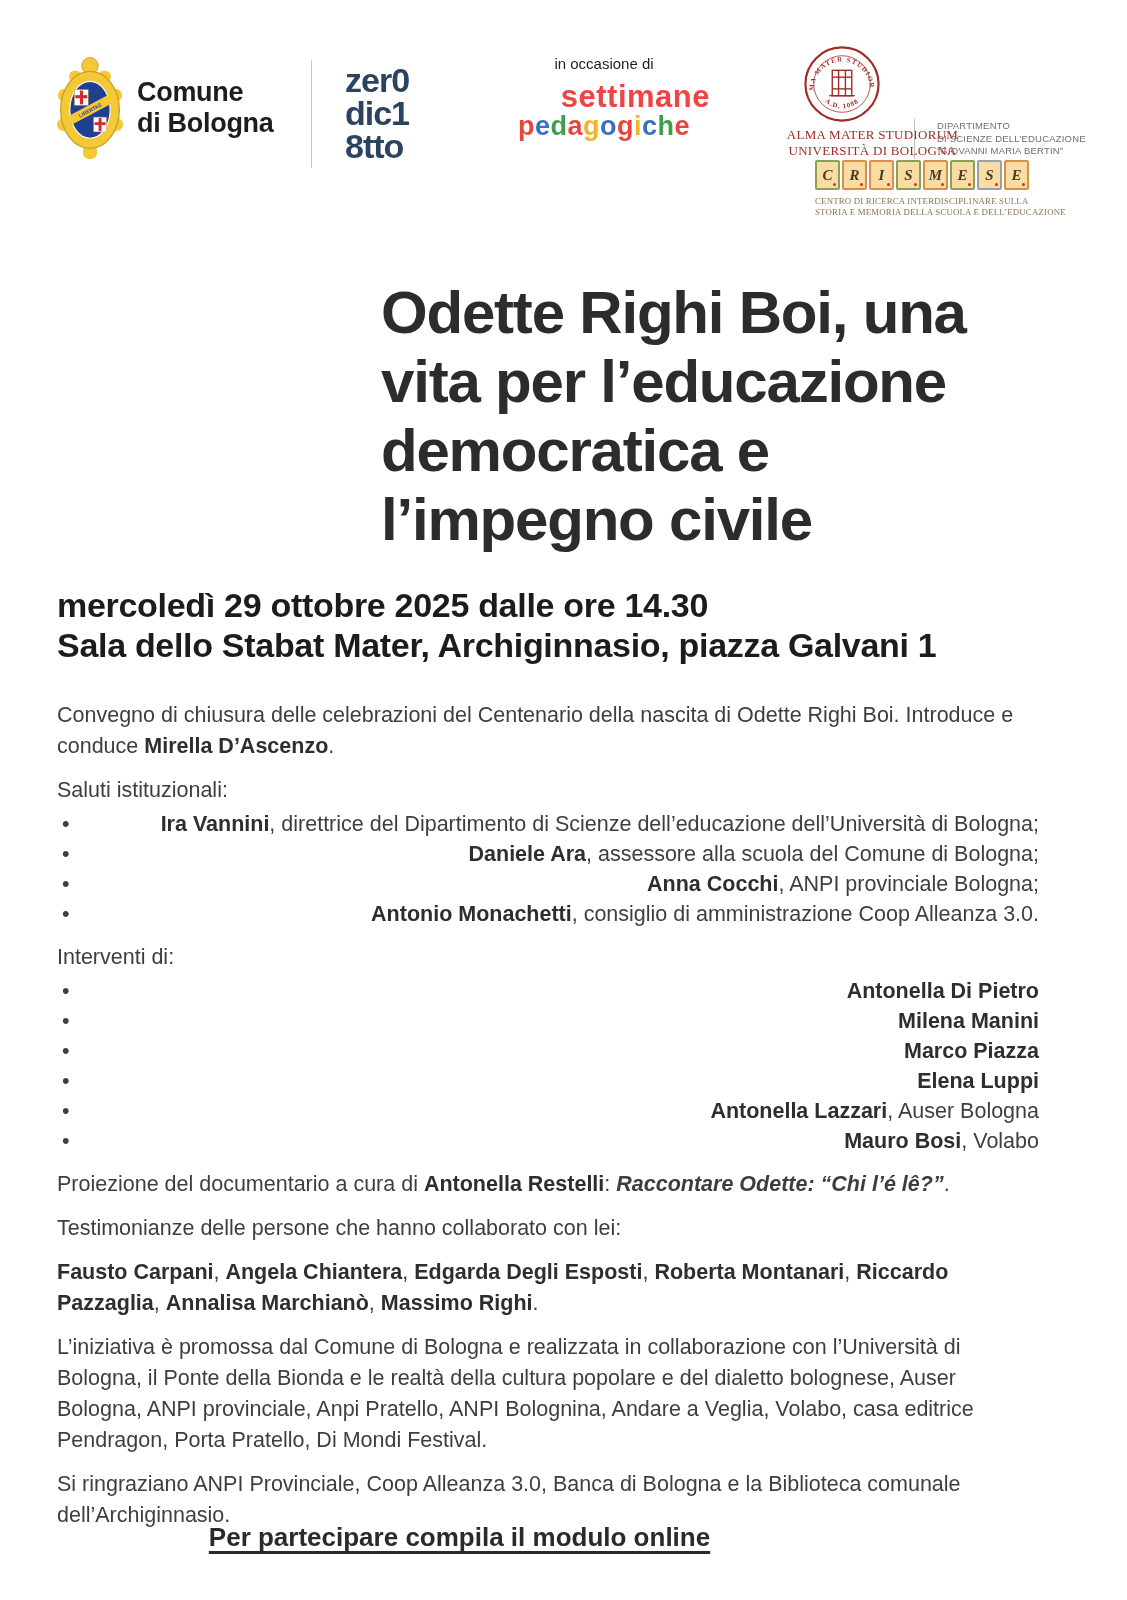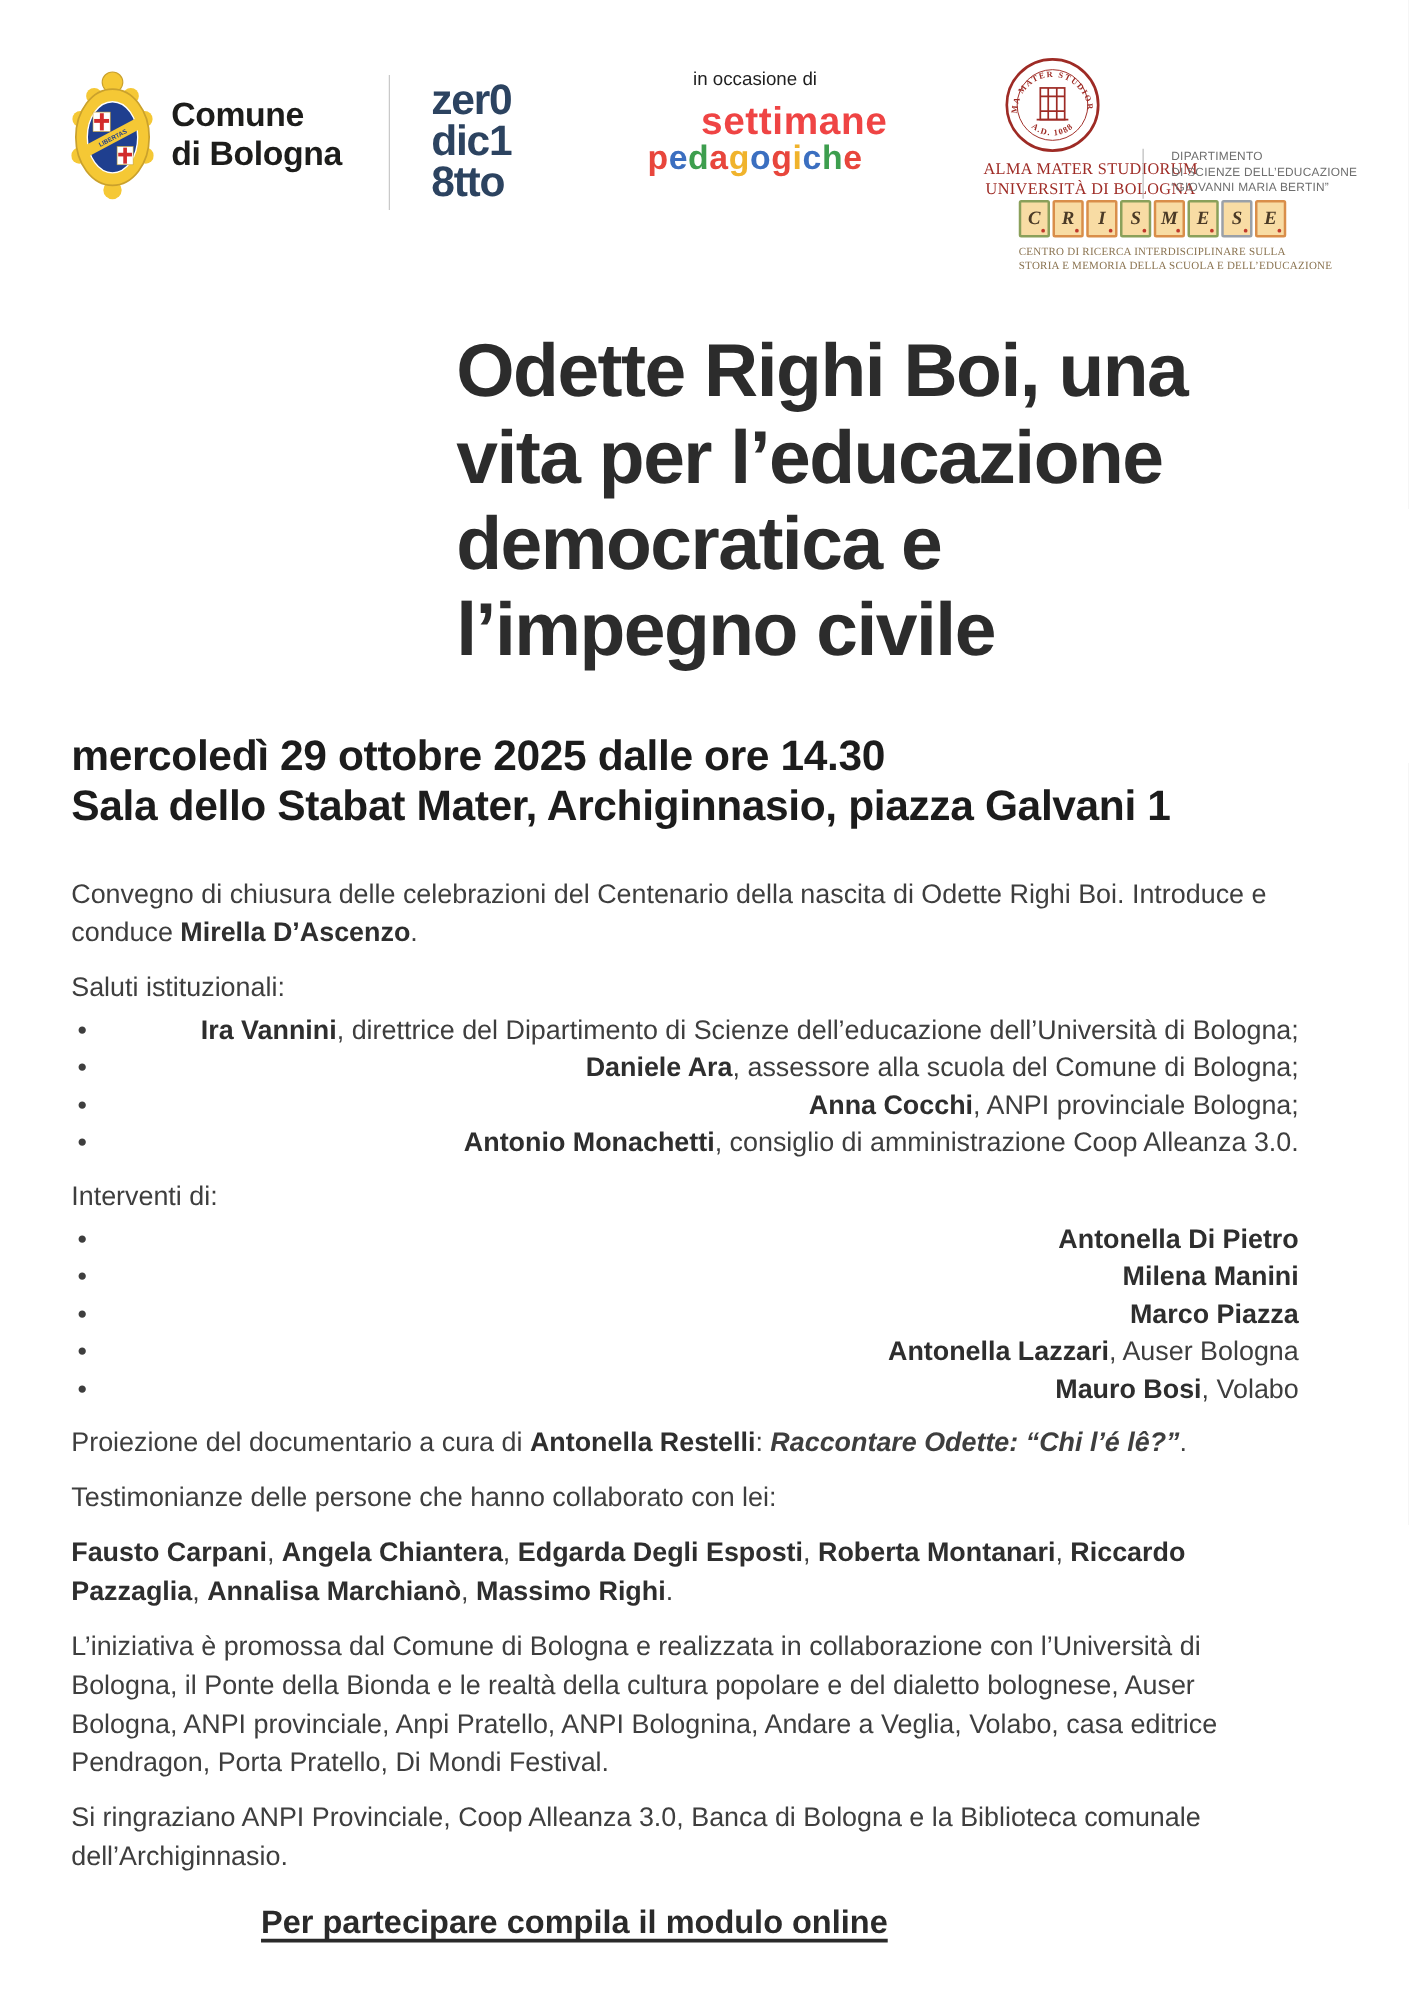--- a/index.html
+++ b/index.html
@@ -155,21 +155,21 @@
         <span class="tile" style="color: rgb(74, 58, 38); background-color: rgb(248, 220, 164); border-color: rgb(154, 160, 168);">S</span>
         <span class="tile" style="color: rgb(74, 58, 38); background-color: rgb(248, 220, 164); border-color: rgb(217, 142, 74);">E</span>
       </div>
       <div class="crismese-caption" style="color: rgb(138, 115, 80);">
         <div>CENTRO DI RICERCA INTERDISCIPLINARE SULLA</div>
         <div>STORIA E MEMORIA DELLA SCUOLA E DELL’EDUCAZIONE</div>
       </div>
     </div>
   </div>
 
-  <h1 class="title" style="margin:0;">
+  <h1 class="title" style="margin:16px;">
     <div>Odette Righi Boi, una</div>
     <div>vita per l’educazione</div>
     <div>democratica e</div>
     <div>l’impegno civile</div>
   </h1>
 
   <div class="event">
     <div>mercoledì 29 ottobre 2025 dalle ore 14.30</div>
     <div>Sala dello Stabat Mater, Archiginnasio, piazza Galvani 1</div>
   </div>
@@ -184,20 +184,21 @@
       <li><b>Daniele Ara</b><span>, assessore alla scuola del Comune di Bologna;</span></li>
       <li><b>Anna Cocchi</b><span>, ANPI provinciale Bologna;</span></li>
       <li><b>Antonio Monachetti</b><span>, consiglio di amministrazione Coop Alleanza 3.0.</span></li>
     </ul>
 
     <p class="lead">Interventi di:</p>
     <ul>
       <li><b>Antonella Di Pietro</b><span></span></li>
       <li><b>Milena Manini</b><span></span></li>
       <li><b>Marco Piazza</b><span></span></li>
+      <li><b>Elena Luppi</b><span></span></li>
       <li><b>Antonella Lazzari</b><span>, Auser Bologna</span></li>
       <li><b>Mauro Bosi</b><span>, Volabo</span></li>
     </ul>
 
     <p><span>Proiezione del documentario a cura di </span><b>Antonella Restelli</b><span>: </span><span class="film">Raccontare Odette: “Chi l’é lê?”</span><span>.</span></p>
 
     <p>Testimonianze delle persone che hanno collaborato con lei:</p>
 
     <p><b>Fausto Carpani</b><span>, </span><b>Angela Chiantera</b><span>, </span><b>Edgarda Degli Esposti</b><span>, </span><b>Roberta Montanari</b><span>, </span><b>Riccardo Pazzaglia</b><span>, </span><b>Annalisa Marchianò</b><span>, </span><b>Massimo Righi</b><span>.</span></p>
 

